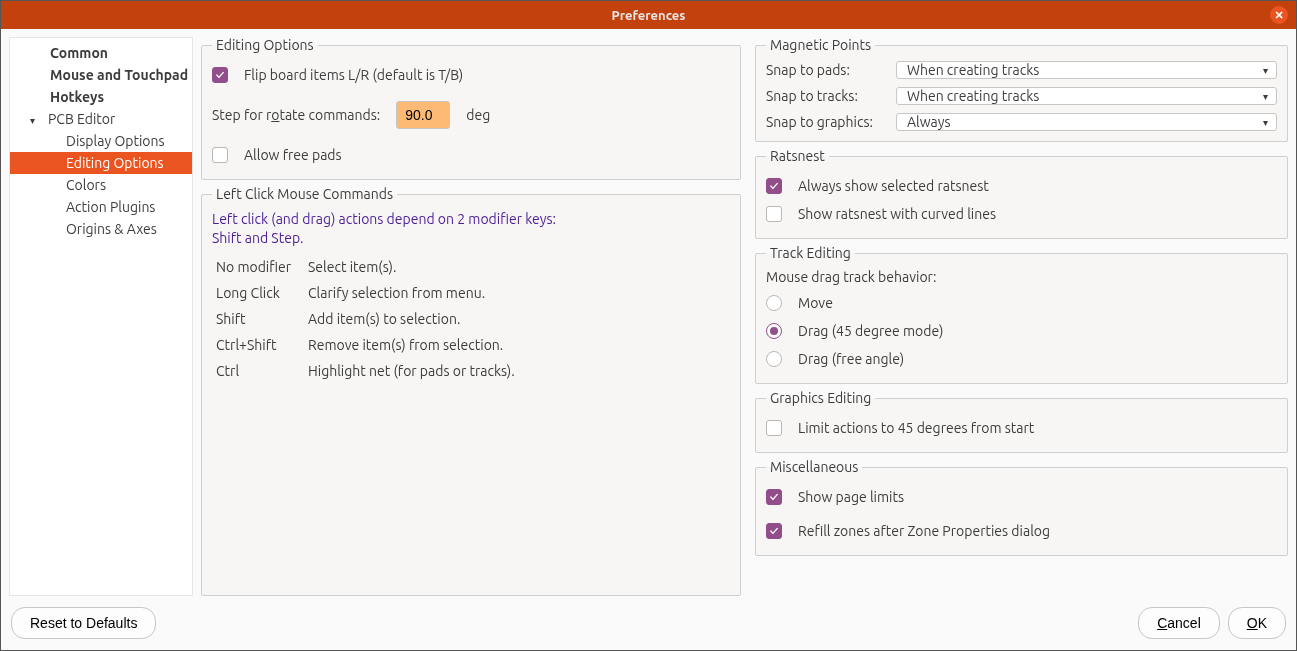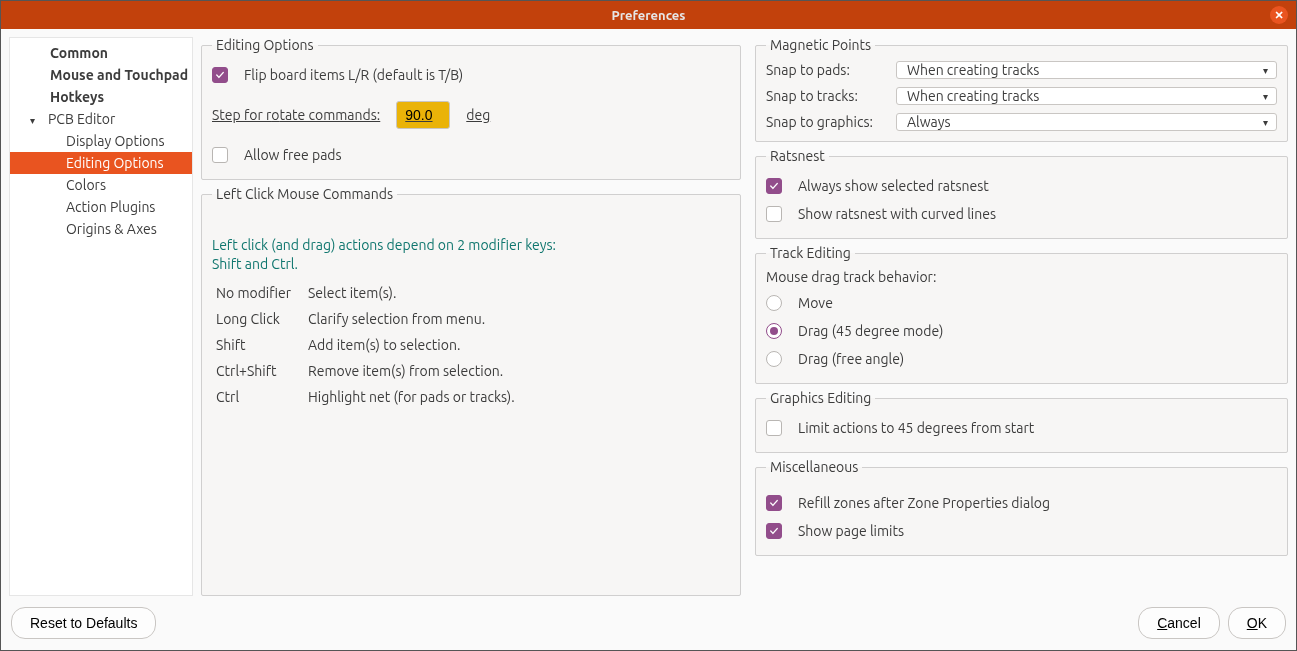--- a/index.html
+++ b/index.html
@@ -133,21 +133,21 @@
     width:16px;height:16px;border:1px solid #b9b6b3;border-radius:50%;
     background:#fff;display:inline-flex;align-items:center;justify-content:center;
     cursor:pointer;flex-shrink:0;
   }
   .radio.checked{ border-color:#924d8b; }
   .radio.checked::after{
     content:"";width:8px;height:8px;background:#924d8b;border-radius:50%;
   }
   .textfield {
     border:1px solid #c9c6c3;
-    background:#eab308;
+    background:#fdba74;
     border-radius:3px;
     height:28px;
     padding:0 8px;
     font-size:14px;
     width:54px;
     text-align:left;
   }
   .select {
     border:1px solid #c9c6c3;
     background:#fff;
@@ -173,21 +173,21 @@
   .mousecmds table{
     border-collapse:collapse;
     width:100%;
     margin-top:6px;
   }
   .mousecmds td{
     padding:5px 4px;
     vertical-align:top;
   }
   .mousecmds td:first-child{ width:92px; }
-  .desc { color:#0f766e; line-height:1.35; margin-bottom:6px;margin-top:26px;}
+  .desc { color:#4c1d95; line-height:1.35; margin-bottom:6px;}
   .underline-letter{ text-decoration: underline; }
 
   .footer{
     height:54px;
     border-top:none;
     display:flex;
     align-items:center;
     padding:0 10px;
     gap:8px;
   }
@@ -230,38 +230,38 @@
     <div class="content">
 
       <div class="col left">
 
         <fieldset>
           <legend>Editing Options</legend>
           <div class="row">
             <span class="checkbox checked"></span>
             <span>Flip board items L/R (default is T/B)</span>
           </div>
-          <div class="row" style="margin-top:12px;text-decoration:underline;">
+          <div class="row" style="margin-top:12px;">
             <span>
               <span>Step for r</span><span class="underline-letter">o</span><span>tate commands:</span>
             </span>
             <input class="textfield" value="90.0" style="">
             <span>deg</span>
           </div>
           <div class="row" style="margin-top:12px;">
             <span class="checkbox"></span>
             <span>Allow free pads</span>
           </div>
         </fieldset>
 
         <fieldset class="mousecmds" style="flex:1;">
           <legend>Left Click Mouse Commands</legend>
           <div class="desc">
             <span>Left click (and drag) actions depend on 2 modifier keys:</span><br>
-            <span>Shift and Ctrl.</span>
+            <span>Shift and Step.</span>
           </div>
           <table>
             <tbody>
                 <tr>
                   <td>No modifier</td>
                   <td>Select item(s).</td>
                 </tr>
             <tr>
                   <td>Long Click</td>
                   <td>Clarify selection from menu.</td>
@@ -338,27 +338,27 @@
         <fieldset>
           <legend>Graphics Editing</legend>
           <div class="row">
             <span class="checkbox"></span>
             <span>Limit actions to 45 degrees from start</span>
           </div>
         </fieldset>
 
         <fieldset>
           <legend>Miscellaneous</legend>
+          <div class="row">
+            <span class="checkbox checked"></span>
+            <span>Show page limits</span>
+          </div>
           <div class="row" style="margin-top:6px;">
             <span class="checkbox checked"></span>
             <span>Refill zones after Zone Properties dialog</span>
-          </div>
-          <div class="row">
-            <span class="checkbox checked"></span>
-            <span>Show page limits</span>
           </div>
         </fieldset>
 
       </div>
     </div>
   </div>
 
   <div class="footer">
     <button class="btn">Reset to Defaults</button>
     <div class="spacer"></div>

